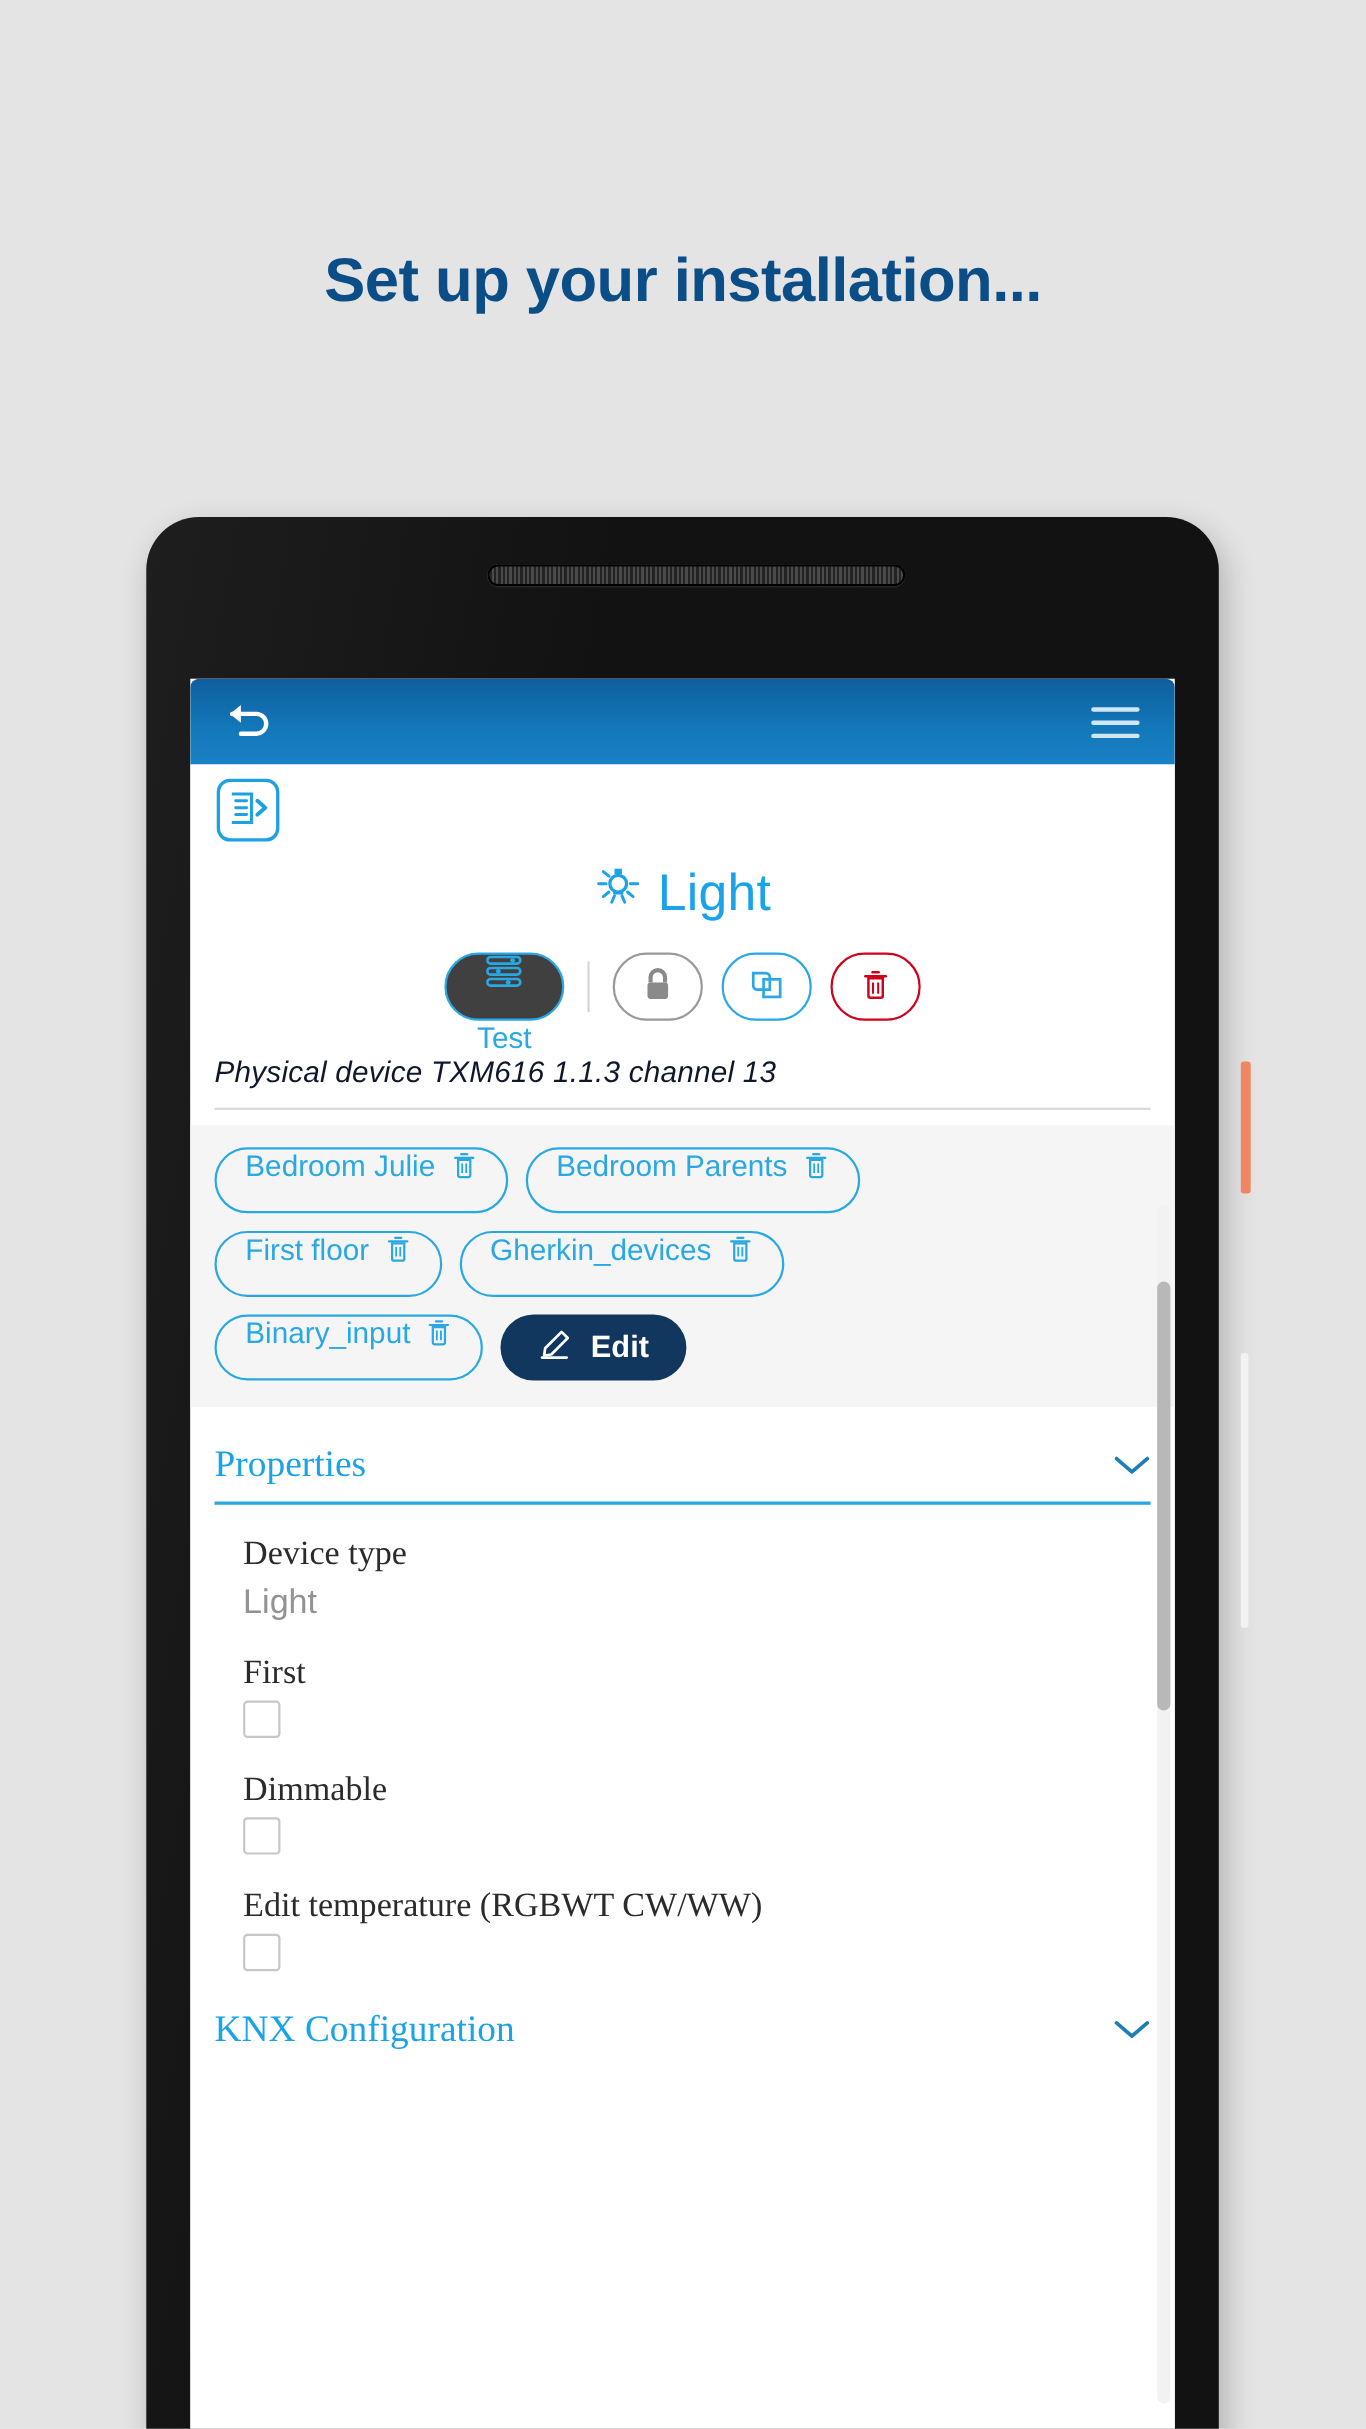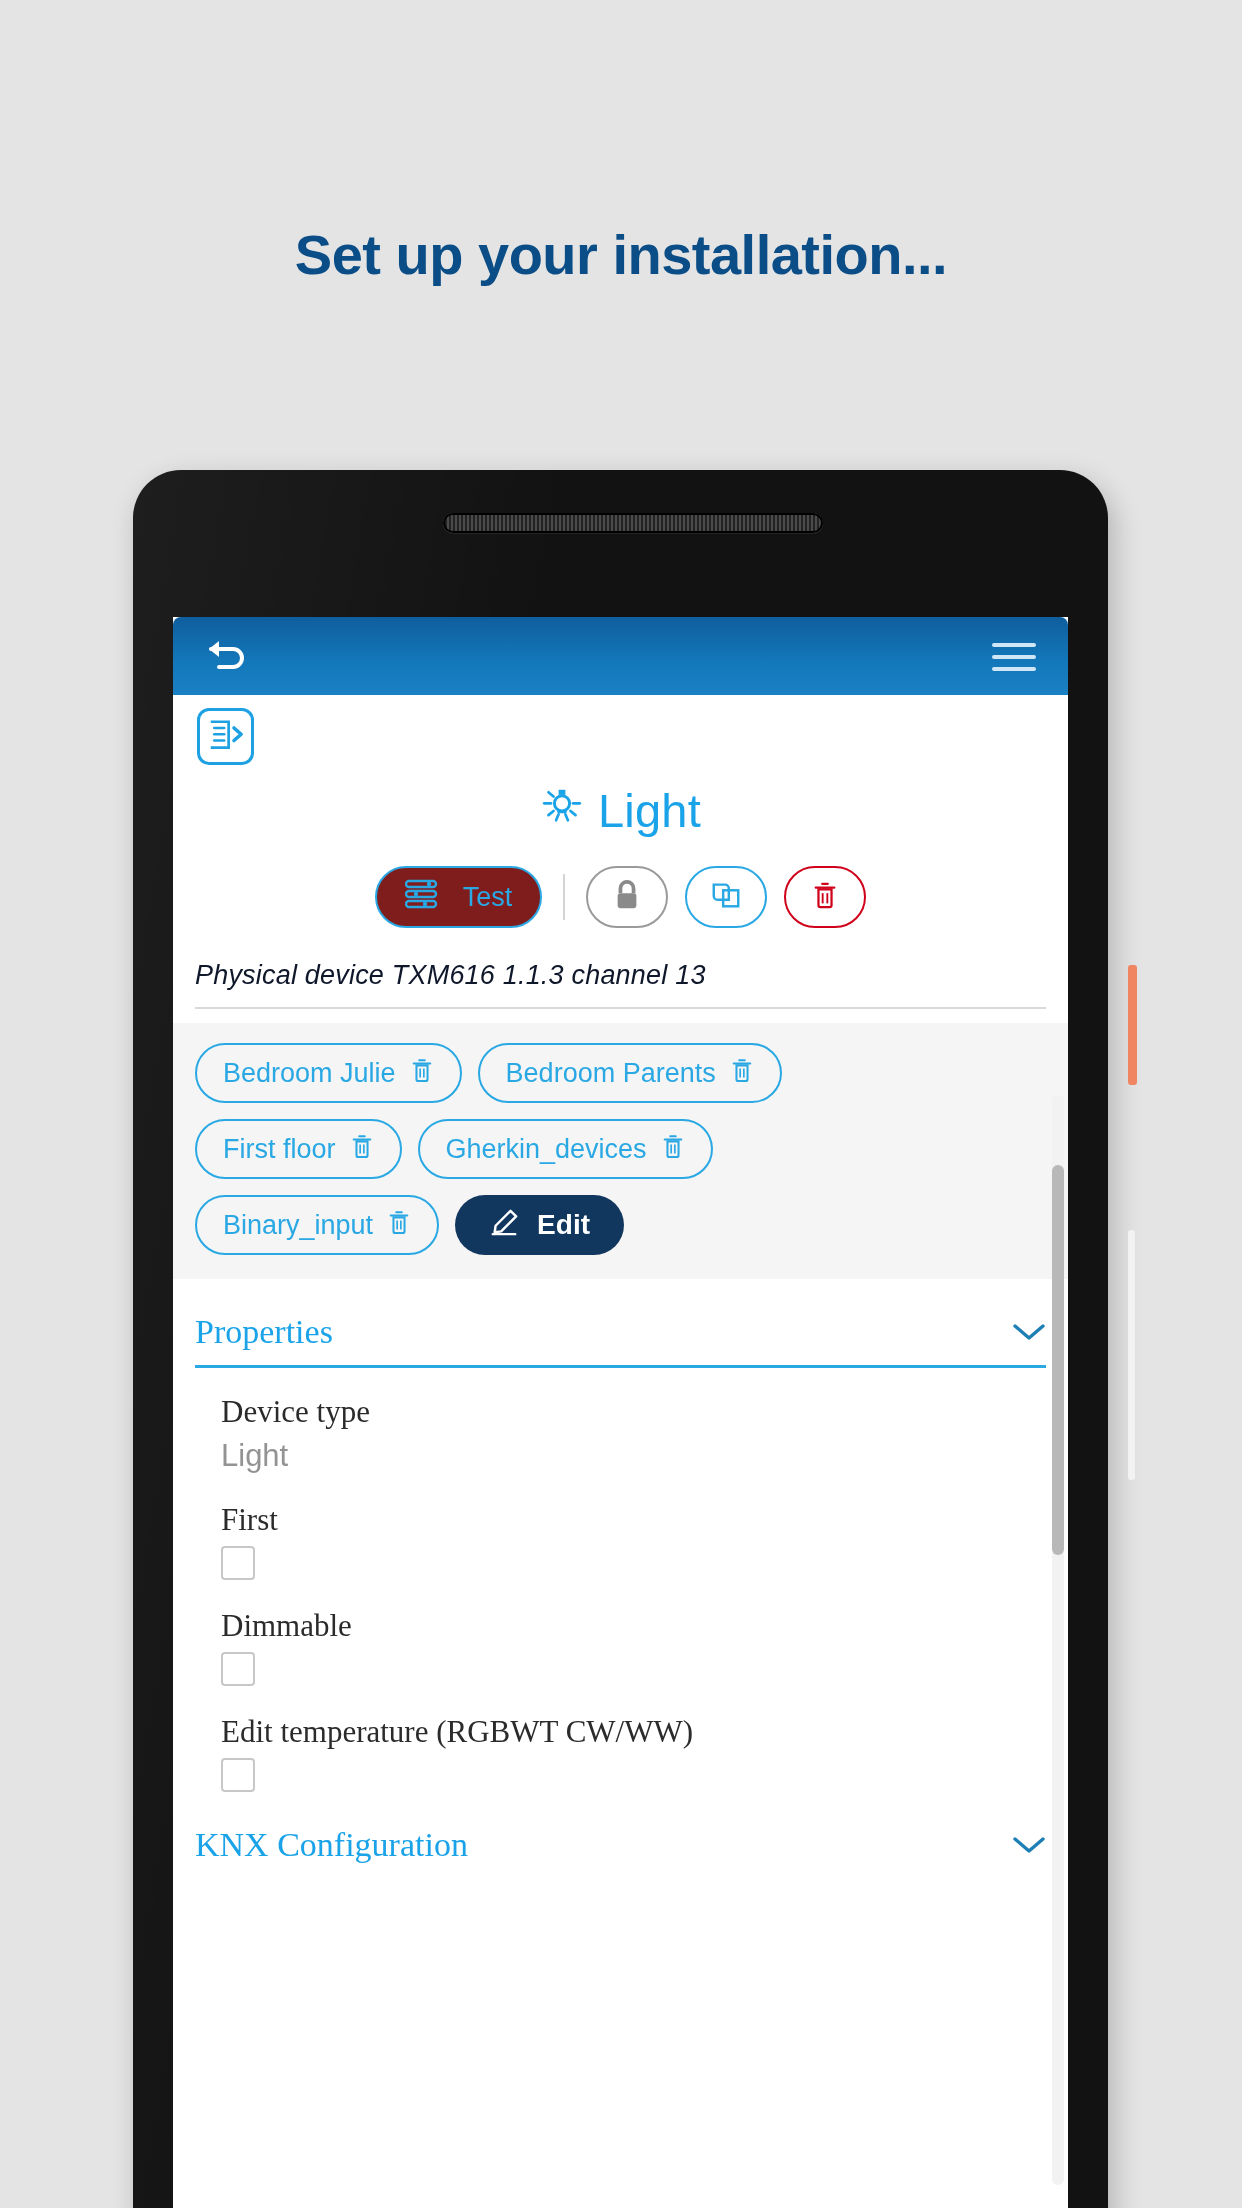--- a/index.html
+++ b/index.html
@@ -167,22 +167,23 @@
   .btn-test {
     display: flex;
     align-items: center;
     gap: 24px;
     height: 62px;
     padding: 0 28px;
     border: 2px solid #29a8e4;
     border-radius: 31px;
     color: #29a8e4;
     font-size: 27px;
-    background: #7f1d1d;
-    cursor: pointer;
+    background: #404040;
+    cursor: pointer;
+    flex-direction: column;
   }
   .divider-v {
     width: 2px;
     height: 46px;
     background: #d4d4d4;
     margin: 0 4px;
   }
   .icon-btn {
     width: 82px;
     height: 62px;
@@ -218,21 +219,20 @@
   }
   .tags-row {
     display: flex;
     gap: 16px;
     padding-left: 22px;
     margin-bottom: 16px;
   }
   .tags-row:last-child { margin-bottom: 0; }
   .chip {
     display: inline-flex;
-    align-items: center;
     gap: 14px;
     height: 60px;
     padding: 0 26px;
     border: 2px solid #29a8e4;
     border-radius: 30px;
     color: #29a8e4;
     font-size: 27px;
     background: #f5f5f5;
     white-space: nowrap;
     cursor: pointer;

